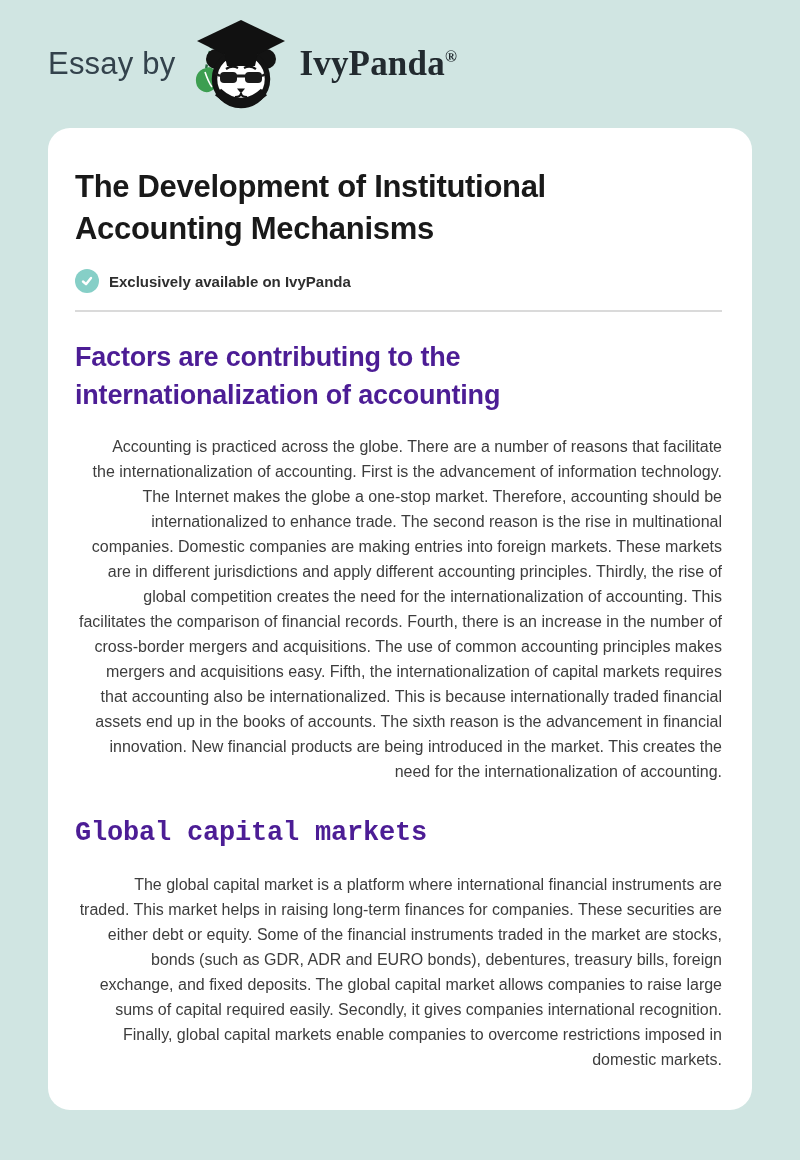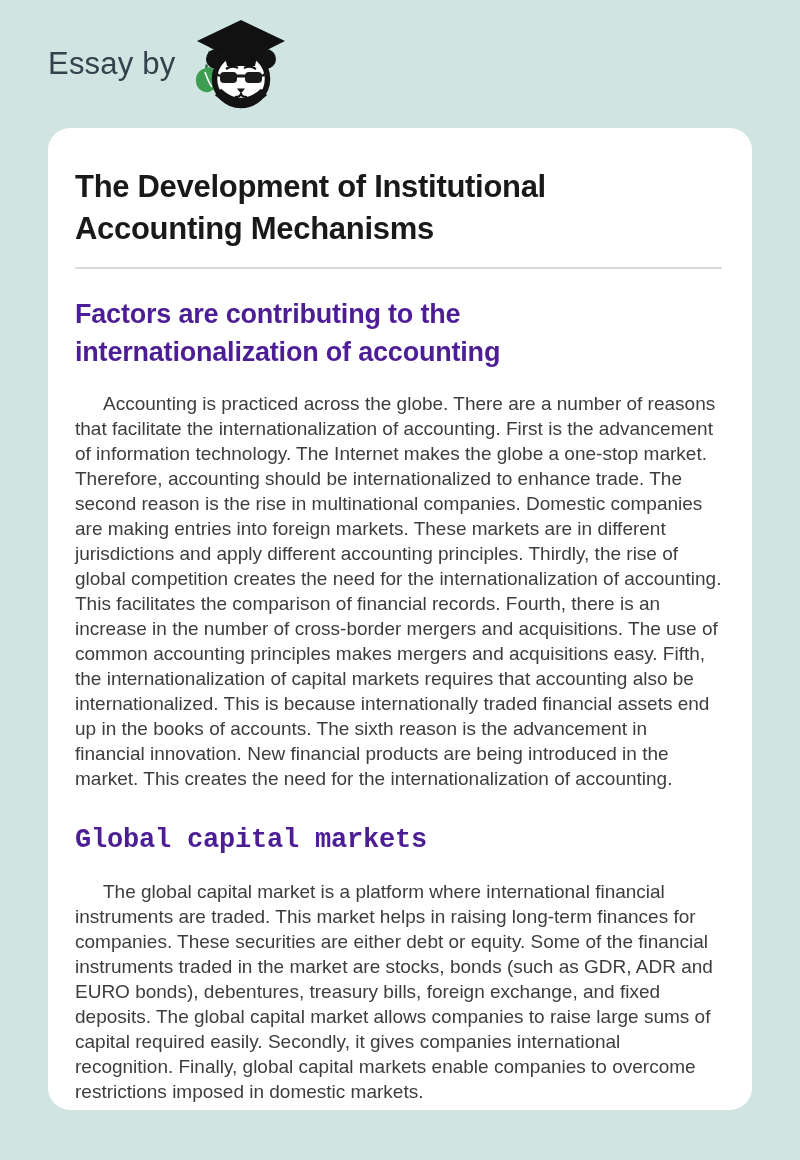--- a/index.html
+++ b/index.html
@@ -97,25 +97,26 @@
     line-height: 38px;
     font-weight: 700;
     color: #4c1d95;
     letter-spacing: -0.2px;
     margin-top: 26px;
     max-width: 560px;
   }
   .card h2.second { margin-top: 30px; font-family: Liberation Mono, monospace; }
   .card p {
     margin-top: 20px;
-    font-size: 19px;
+    font-size: 16px;
     line-height: 25px;
     color: #3d3d3d;
     text-indent: 28px;
     max-width: 648px;
+    text-align: right;
   }
 </style>
 </head>
 <body>
 
 <div class="page">
 
   <div class="header">
     <span class="essay-by">Essay by</span>
 
@@ -142,25 +143,34 @@
         <rect x="29" y="56" width="17" height="11" rx="4" fill="#1a1a1a"></rect>
         <rect x="54" y="56" width="17" height="11" rx="4" fill="#1a1a1a"></rect>
         <rect x="44" y="58.5" width="12" height="3" fill="#1a1a1a"></rect>
         <path d="M29 60 L24 57 M71 60 L76 57" stroke="#1a1a1a" stroke-width="2.5"></path>
 
         <path d="M46 72.5 h8 l-4 5 z" fill="#131313"></path>
         <path d="M50 77 q0 4 -6 4 M50 77 q0 4 6 4" fill="none" stroke="#131313" stroke-width="2"></path>
       </svg>
     </span>
 
+    <span class="brand"><span>IvyPanda</span><sup>®</sup></span>
   </div>
 
   <div class="card">
     <h1>The Development of Institutional Accounting Mechanisms</h1>
 
+    <div class="badge-row">
+      <span class="check-circle">
+        <svg width="14" height="14" viewBox="0 0 14 14" aria-hidden="true">
+          <polyline points="3,7.5 6,10.2 11,4" fill="none" stroke="#ffffff" stroke-width="2.4" stroke-linecap="round" stroke-linejoin="round"></polyline>
+        </svg>
+      </span>
+      <span class="badge-label">Exclusively available on IvyPanda</span>
+    </div>
 
     <hr class="divider">
 
     <h2>Factors are contributing to the internationalization of accounting</h2>
     <p>Accounting is practiced across the globe. There are a number of reasons that facilitate the internationalization of accounting. First is the advancement of information technology. The Internet makes the globe a one-stop market. Therefore, accounting should be internationalized to enhance trade. The second reason is the rise in multinational companies. Domestic companies are making entries into foreign markets. These markets are in different jurisdictions and apply different accounting principles. Thirdly, the rise of global competition creates the need for the internationalization of accounting. This facilitates the comparison of financial records. Fourth, there is an increase in the number of cross-border mergers and acquisitions. The use of common accounting principles makes mergers and acquisitions easy. Fifth, the internationalization of capital markets requires that accounting also be internationalized. This is because internationally traded financial assets end up in the books of accounts. The sixth reason is the advancement in financial innovation. New financial products are being introduced in the market. This creates the need for the internationalization of accounting.</p>
 
     <h2 class="second">Global capital markets</h2>
     <p>The global capital market is a platform where international financial instruments are traded. This market helps in raising long-term finances for companies. These securities are either debt or equity. Some of the financial instruments traded in the market are stocks, bonds (such as GDR, ADR and EURO bonds), debentures, treasury bills, foreign exchange, and fixed deposits. The global capital market allows companies to raise large sums of capital required easily. Secondly, it gives companies international recognition. Finally, global capital markets enable companies to overcome restrictions imposed in domestic markets.</p>
   </div>
 

